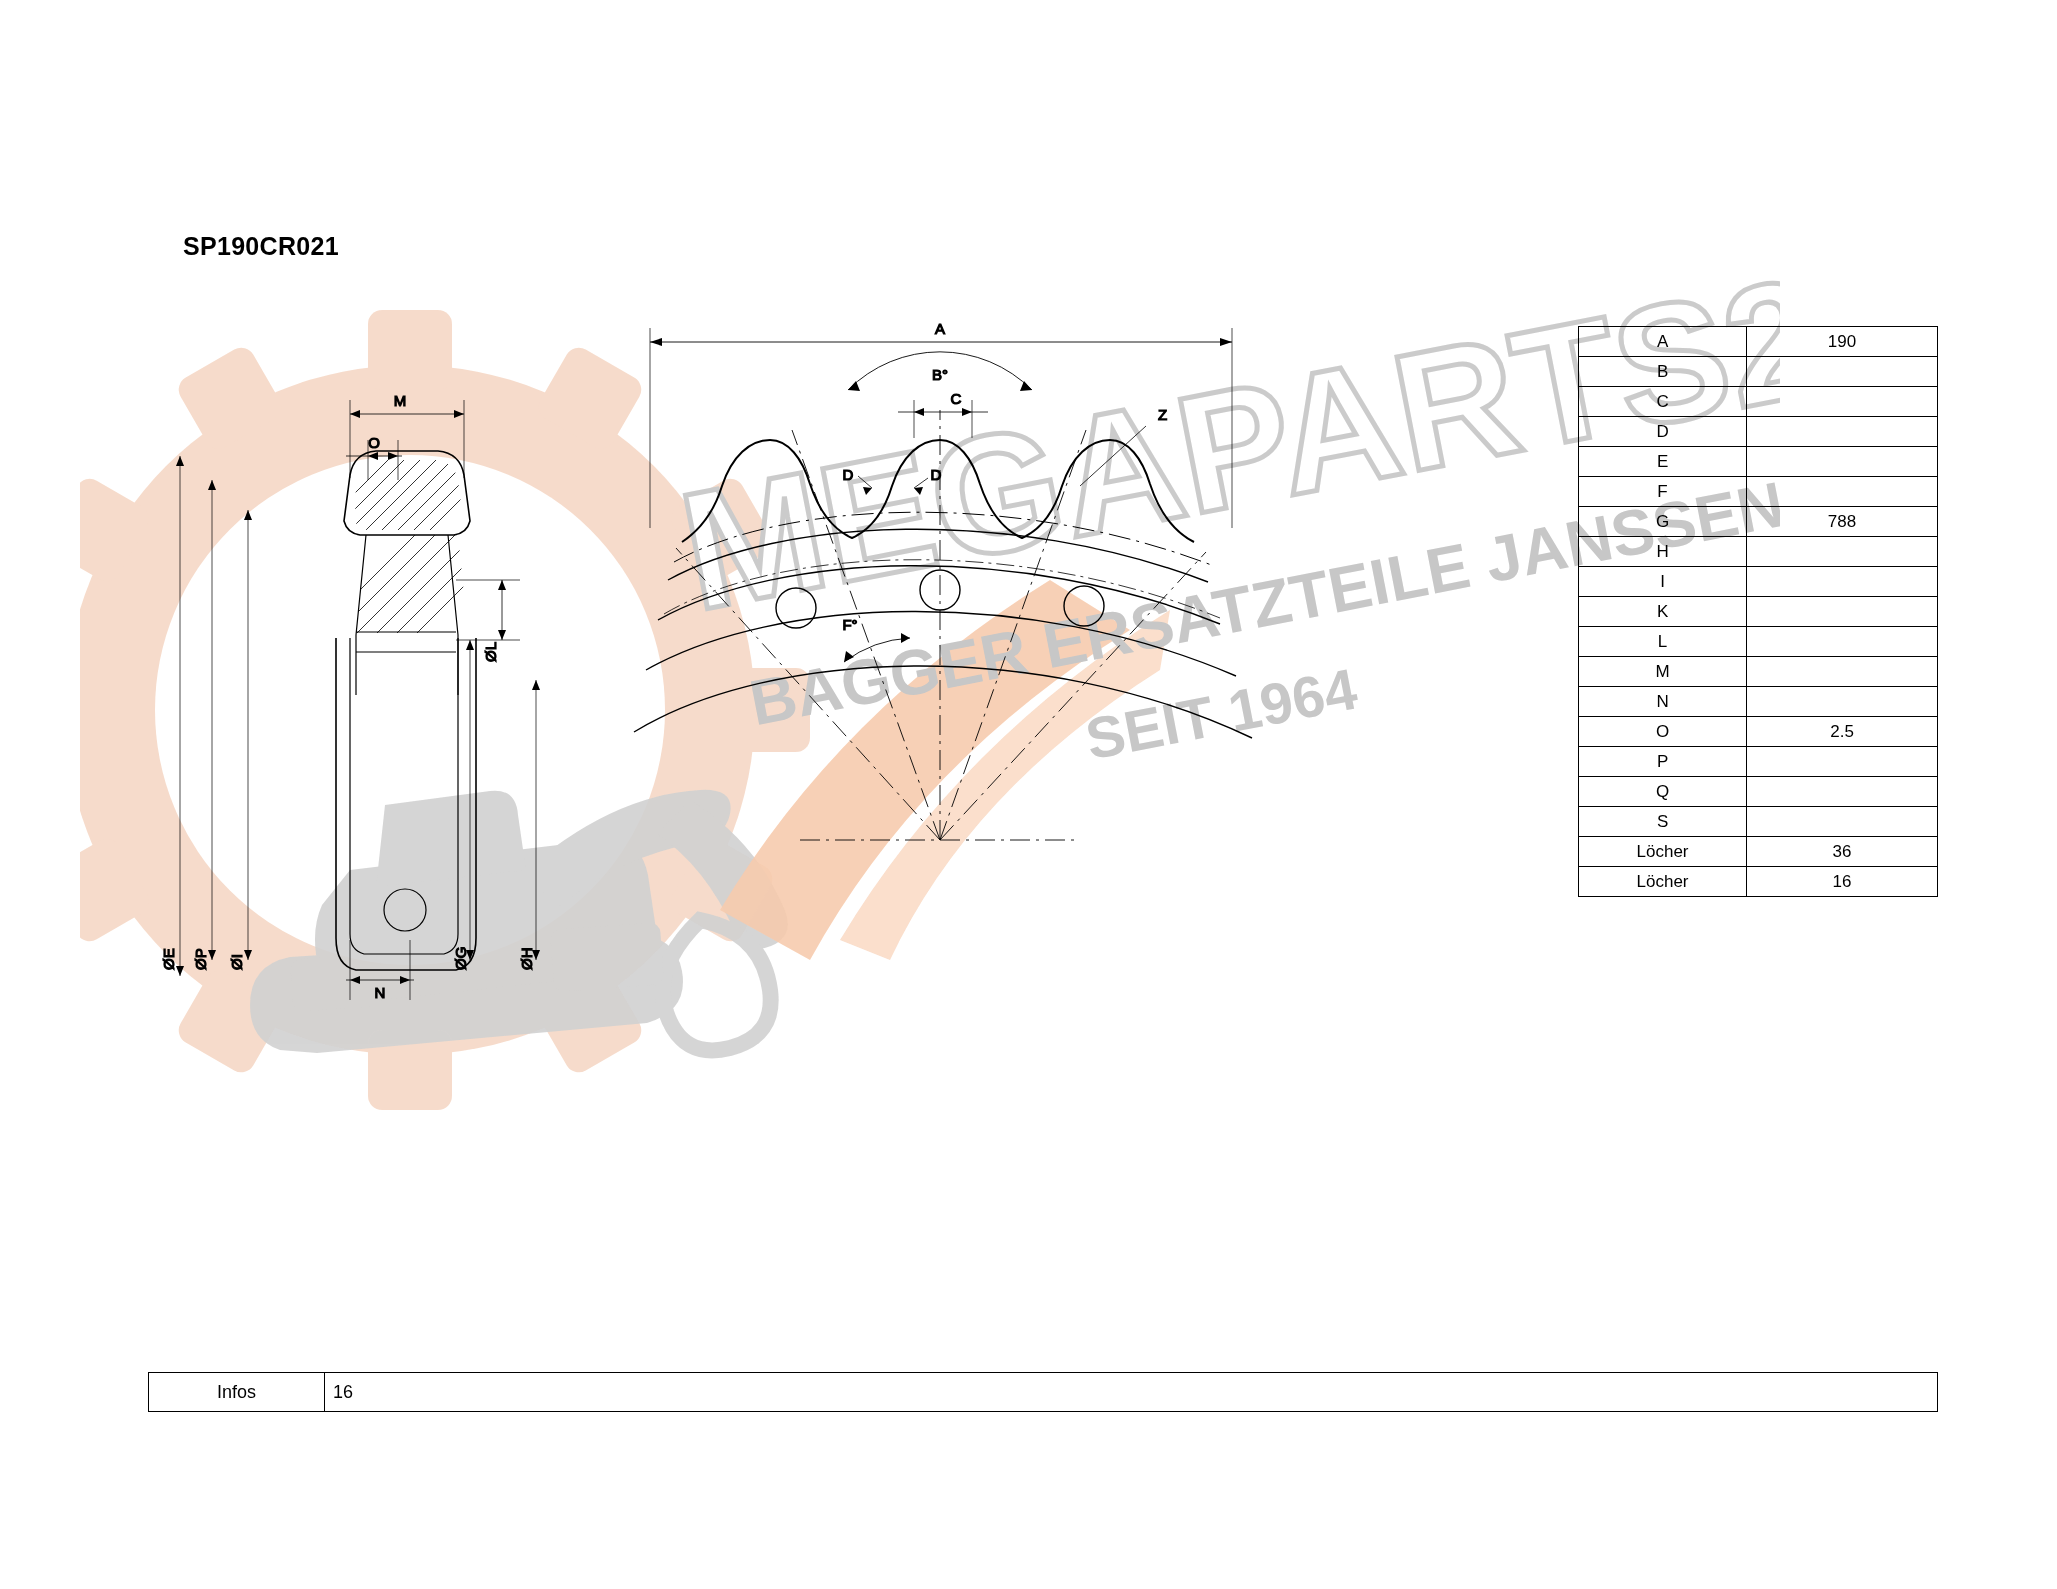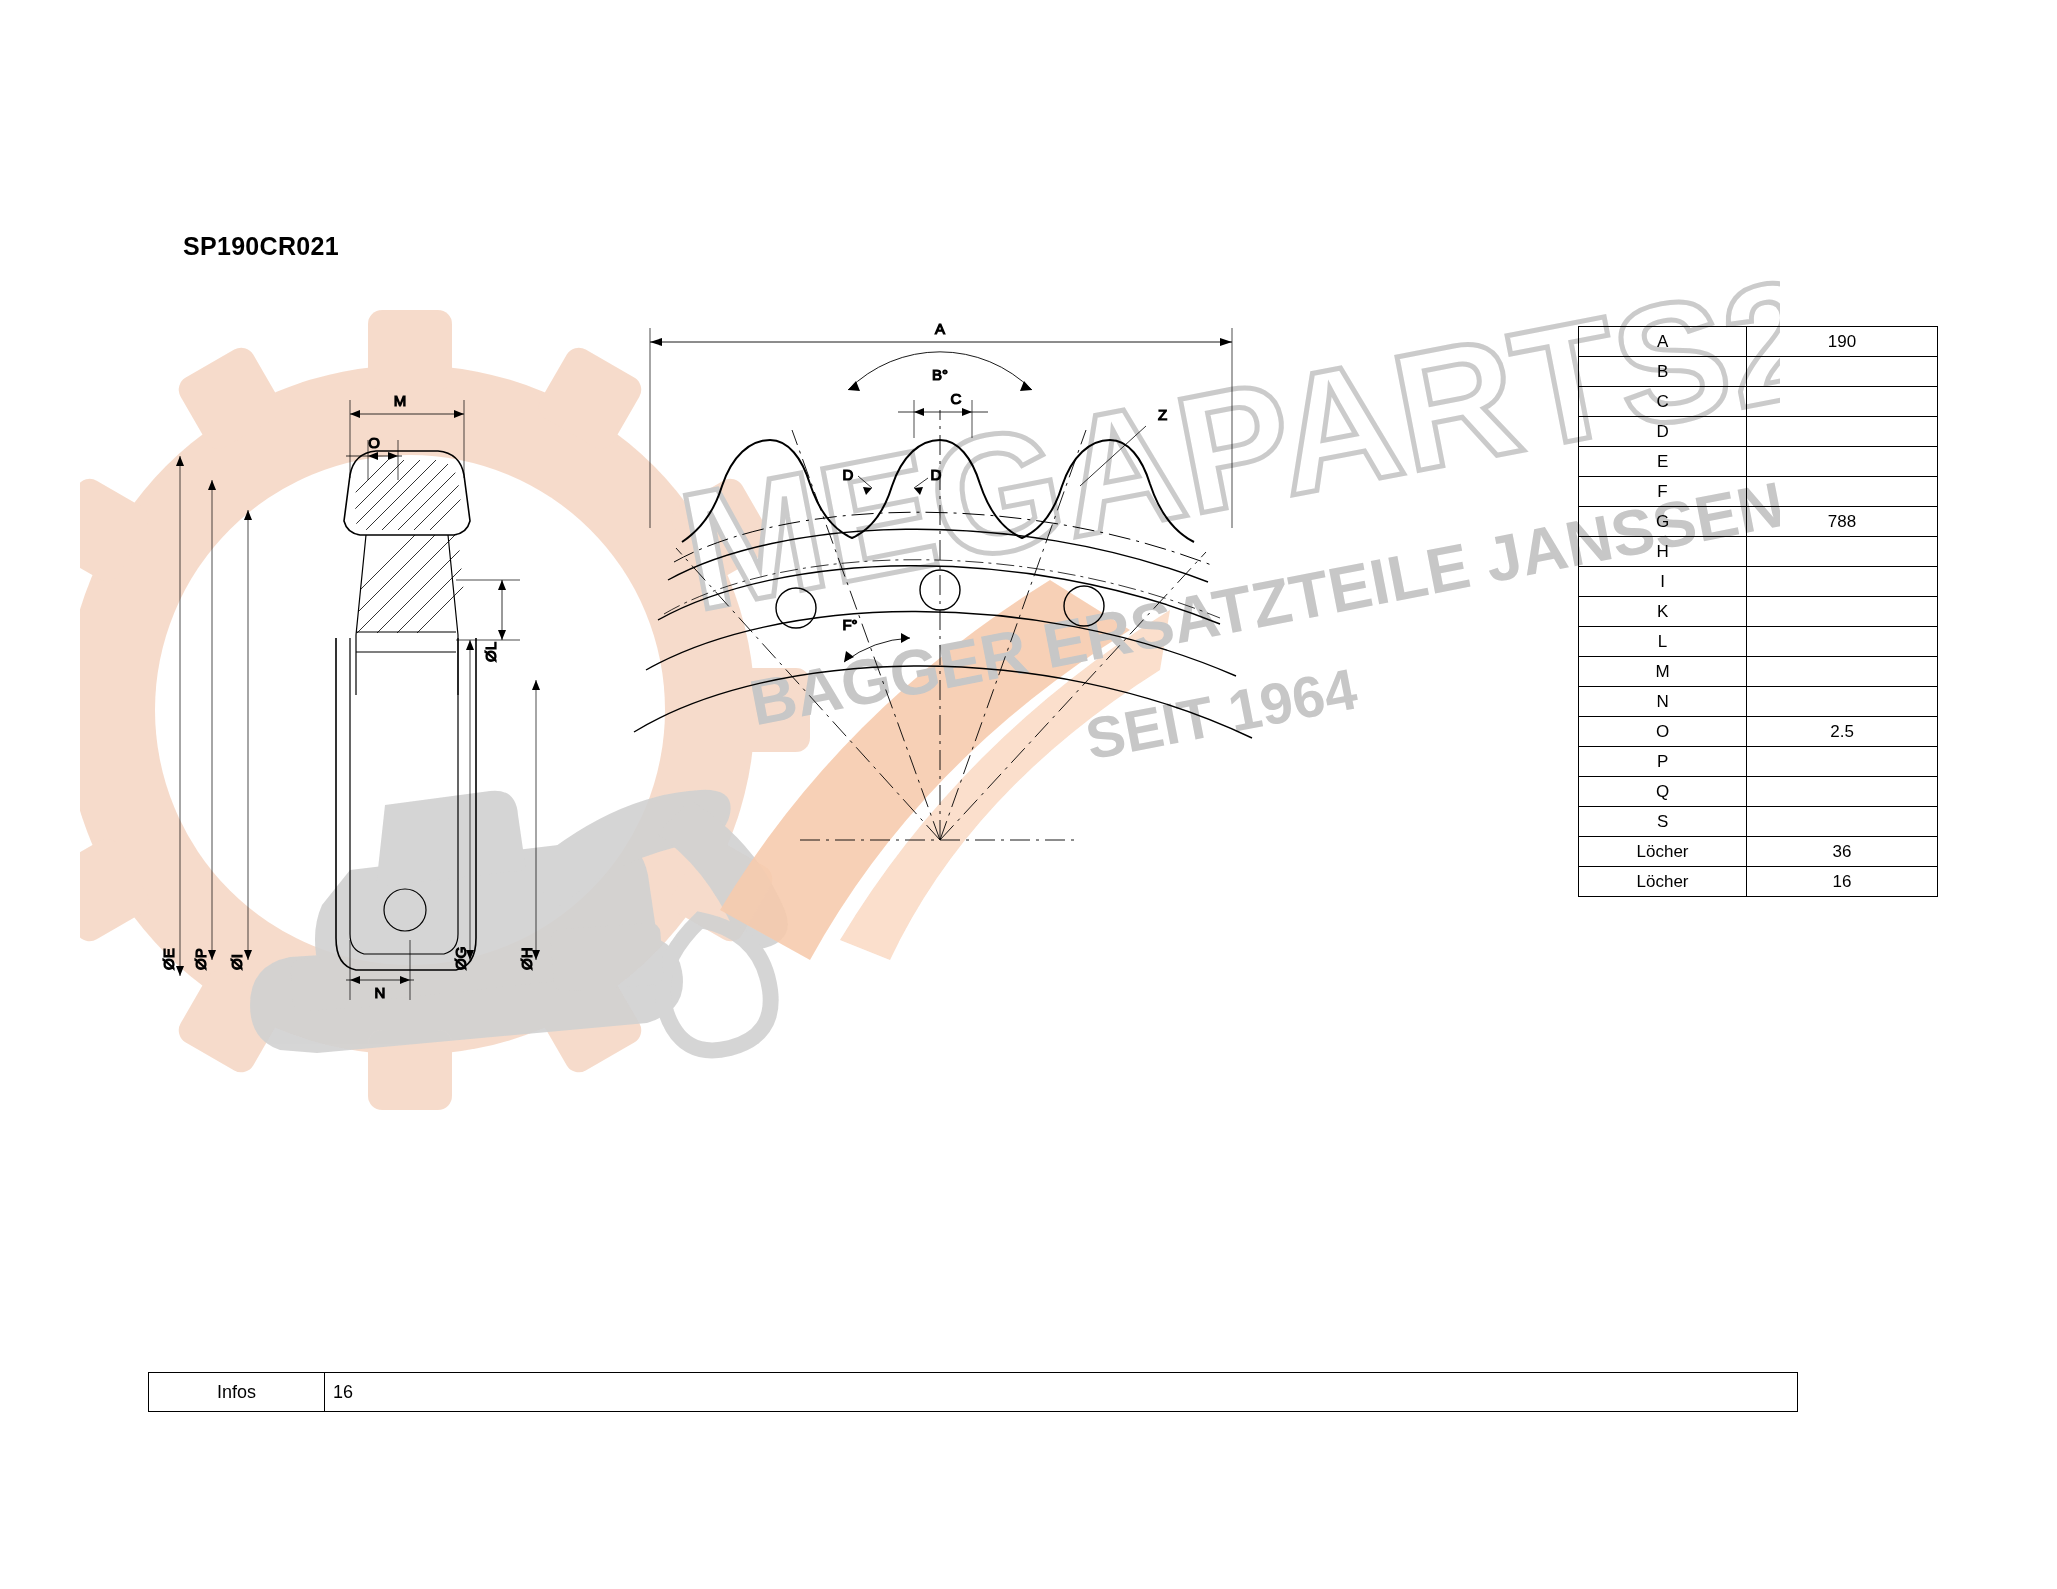--- a/index.html
+++ b/index.html
@@ -72,21 +72,21 @@
   }
   .spec-table td.val {
     width: 208px;
   }
 
   
   .infos-table {
     position: absolute;
     left: 148px;
     top: 1372px;
-    width: 1650px;
+    width: 1790px;
     border-collapse: collapse;
     z-index: 3;
   }
   .infos-table td {
     border: 1px solid #000;
     height: 38px;
     font-size: 18px;
     padding: 0 8px;
     line-height: 38px;
   }

